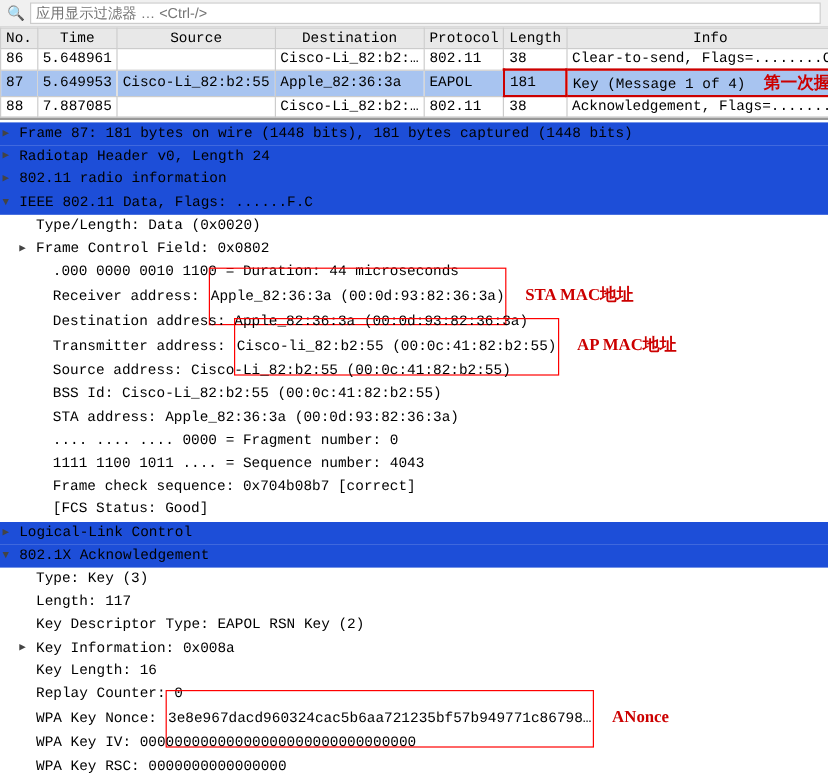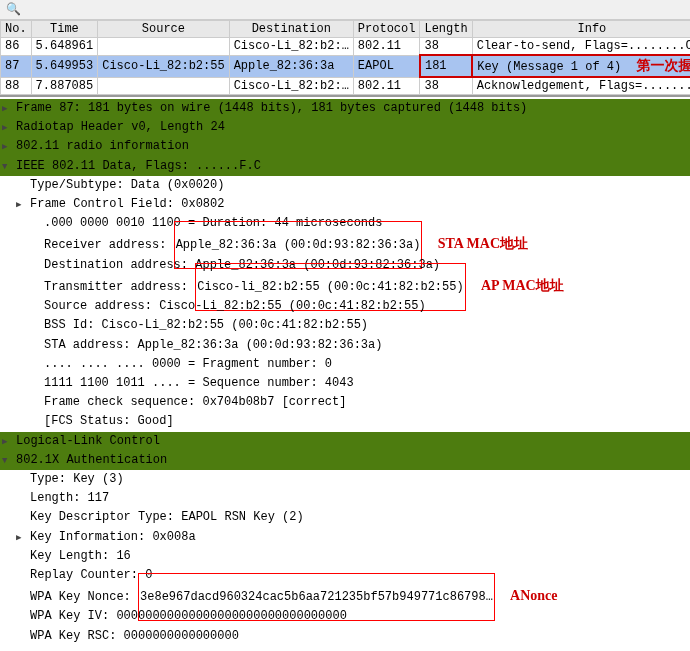--- a/index.html
+++ b/index.html
@@ -86,31 +86,32 @@
 
     .annotation {
       color: #cc0000;
       font-family: 'SimSun', '宋体', serif;
       font-size: 14px;
       font-weight: bold;
       margin-left: 8px;
     }
 
     .section-header {
-      background: #4d7c0f;
+      background: #1d4ed8;
     }
 
     .collapsed-arrow::before { content: '▶'; font-size: 9px; }
     .expanded-arrow::before { content: '▼'; font-size: 9px; }
   </style>
 </head>
 <body>
 
 <div class="toolbar">
   <span>🔍</span>
+  <input type="text" style="flex: 1 1 0%; font-size: 12px; border: 1px solid rgb(204, 204, 204); padding: 1px 4px;" value="" placeholder="应用显示过滤器 … &lt;Ctrl-/&gt;">
 
 </div>
 
 <table class="packet-table">
   <thead>
     <tr>
       <th>No.</th>
       <th>Time</th>
       <th>Source</th>
       <th>Destination</th>
@@ -172,21 +173,21 @@
     <span class="label-text">802.11 radio information</span>
   </div>
 
   <div class="tree-item section-header">
     <span class="expander expanded-arrow"></span>
     <span class="label-text">IEEE 802.11 Data, Flags: ......F.C</span>
   </div>
 
   <div class="indent1 tree-item">
     <span class="expander" style="width:14px;min-width:14px;"></span>
-    <span class="label-text">Type/Subtype: Data (0x0020)</span>
+    <span class="label-text">Type/Length: Data (0x0020)</span>
   </div>
 
   <div class="indent1 tree-item">
     <span class="expander collapsed-arrow"></span>
     <span class="label-text">Frame Control Field: 0x0802</span>
   </div>
 
   <div class="indent2 tree-item">
     <span class="expander" style="width:14px;min-width:14px;"></span>
     <span class="label-text">.000 0000 0010 1100 = Duration: 44 microseconds</span>
@@ -248,21 +249,21 @@
     <span class="label-text">[FCS Status: Good]</span>
   </div>
 
   <div class="tree-item section-header">
     <span class="expander collapsed-arrow"></span>
     <span class="label-text">Logical-Link Control</span>
   </div>
 
   <div class="tree-item section-header">
     <span class="expander expanded-arrow"></span>
-    <span class="label-text">802.1X Authentication</span>
+    <span class="label-text">802.1X Acknowledgement</span>
   </div>
 
 
   <div class="indent1 tree-item">
     <span class="expander" style="width:14px;min-width:14px;"></span>
     <span class="label-text">Type: Key (3)</span>
   </div>
 
   <div class="indent1 tree-item">
     <span class="expander" style="width:14px;min-width:14px;"></span>

